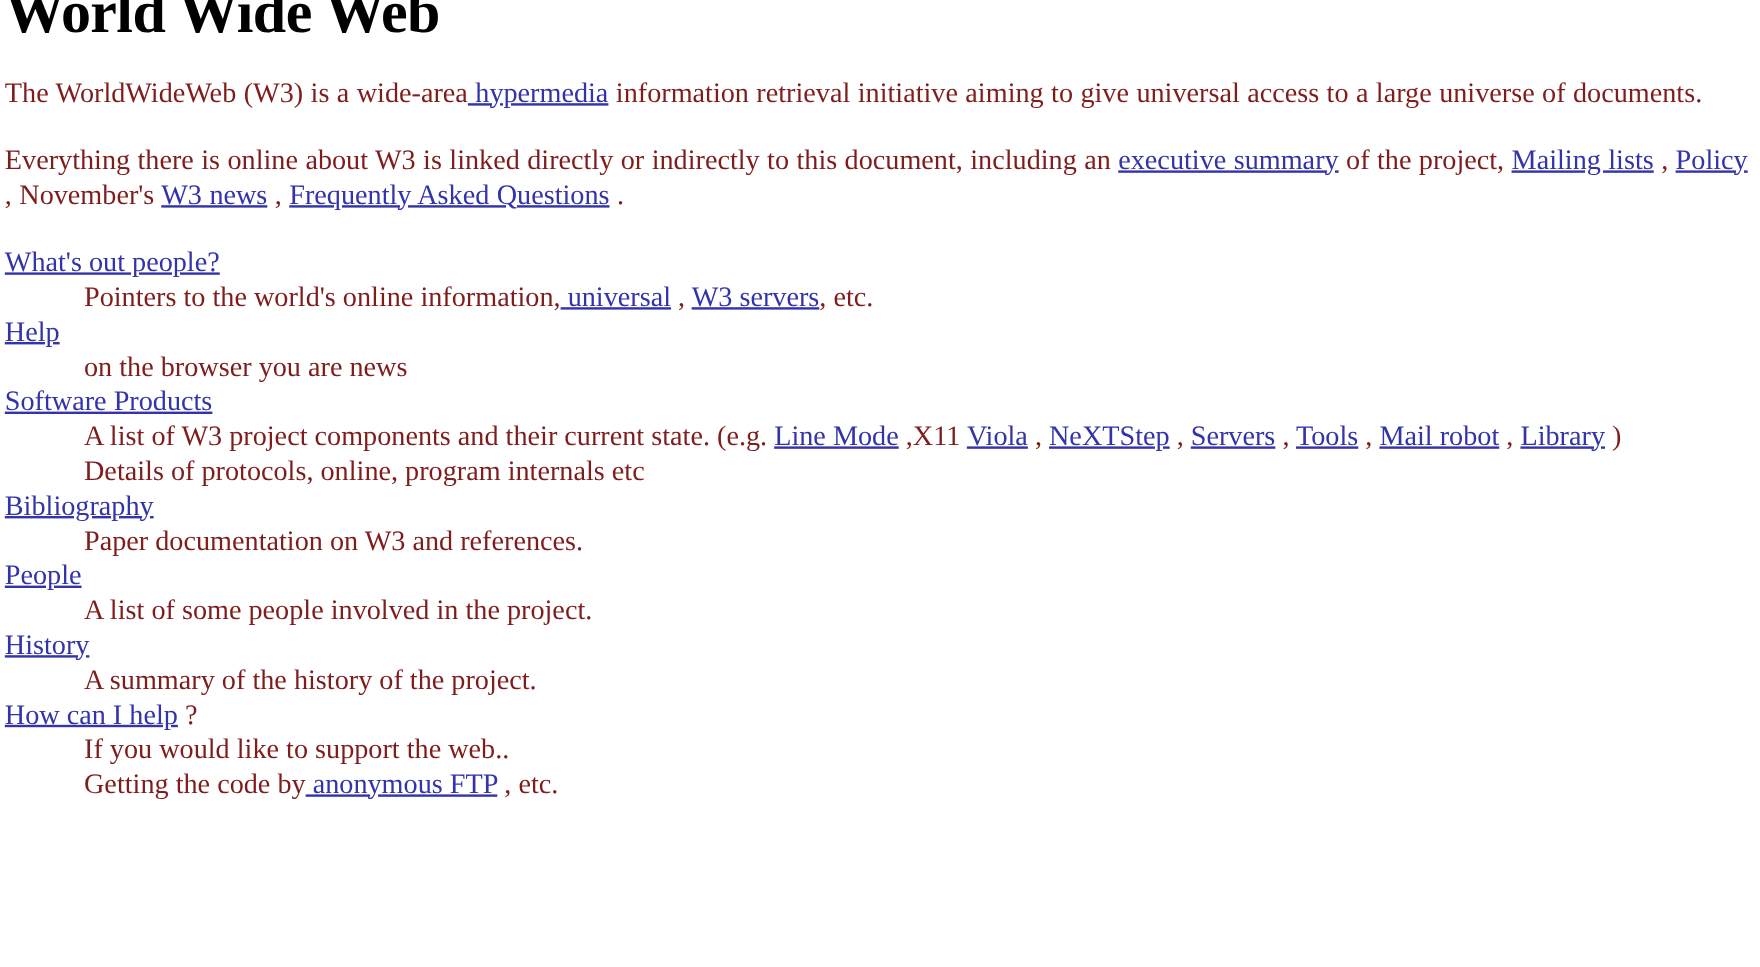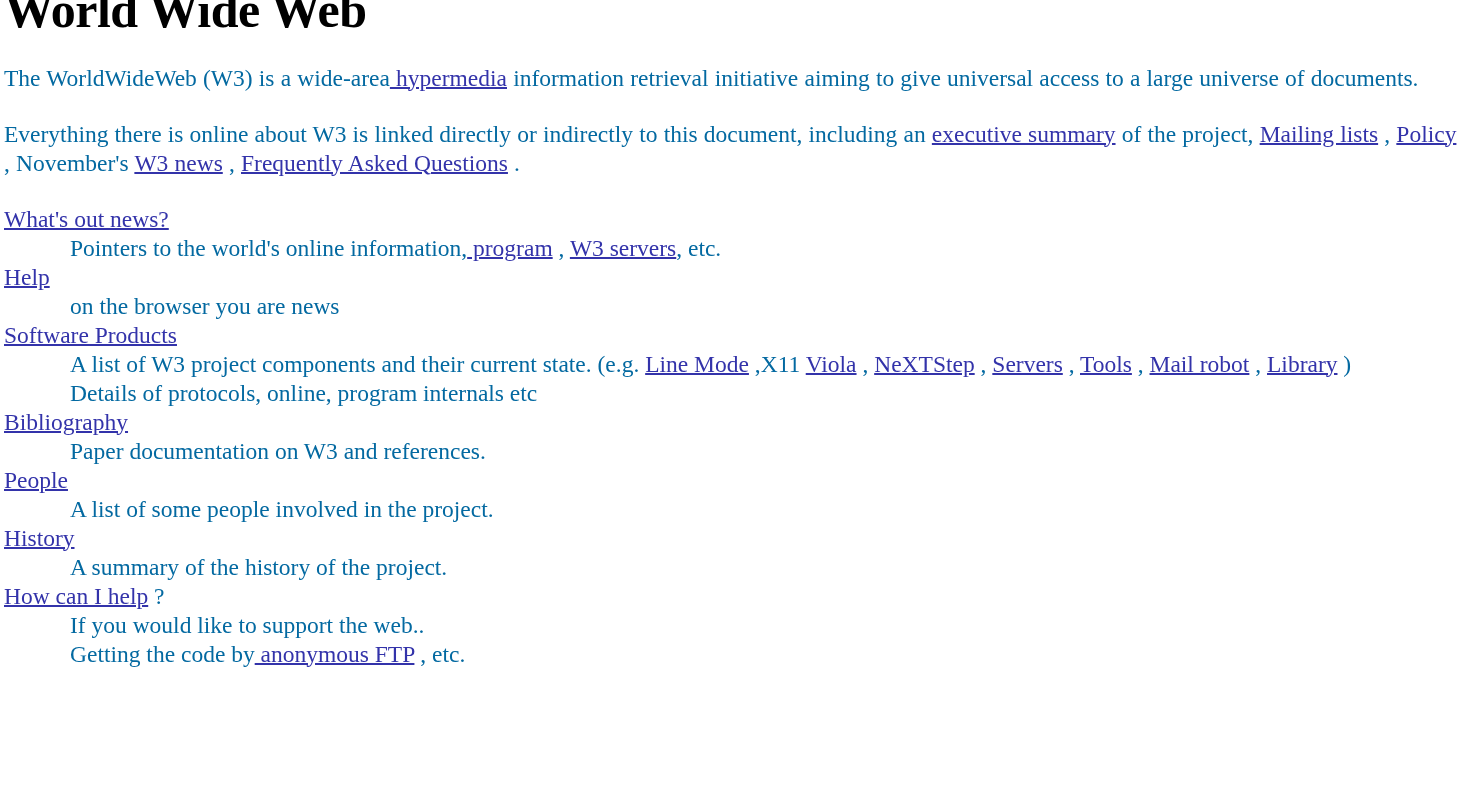--- a/index.html
+++ b/index.html
@@ -67,37 +67,37 @@
   }
 
   a.wlink {
     color: #3333aa;
     text-decoration: underline;
     text-underline-offset: 1px;
     cursor: pointer;
     text-align: center;
   }
 
-  .plain { color: #0369a1; }
+  .plain { color: #7f1d1d; }
 </style>
 </head>
 <body>
 
 <div class="page">
   <div class="doc">
 
     <h1 class="page-title">World Wide Web</h1>
 
     <p class="body-para"><span class="plain">The WorldWideWeb (W3) is a wide-area</span><a class="wlink" href="#"> hypermedia</a><span class="plain"> information retrieval initiative aiming to give universal access to a large universe of documents.</span></p>
 
     <p class="body-para"><span class="plain">Everything there is online about W3 is linked directly or indirectly to this document, including an </span><a class="wlink" href="#">executive summary</a><span class="plain"> of the project, </span><a class="wlink" href="#">Mailing lists</a><span class="plain"> , </span><a class="wlink" href="#">Policy</a><span class="plain"> , November's </span><a class="wlink" href="#">W3 news</a><span class="plain"> , </span><a class="wlink" href="#">Frequently Asked Questions</a><span class="plain"> .</span></p>
 
     <dl class="link-list" id="entry-list">
-        <dt><a class="wlink" href="#">What's out news?</a></dt>
-        <dd><span class="plain">Pointers to the world's online information,</span><a class="wlink" href="#"> program</a><span class="plain"> , </span><a class="wlink" href="#">W3 servers</a><span class="plain">, etc.</span></dd>
+        <dt><a class="wlink" href="#">What's out people?</a></dt>
+        <dd><span class="plain">Pointers to the world's online information,</span><a class="wlink" href="#"> universal</a><span class="plain"> , </span><a class="wlink" href="#">W3 servers</a><span class="plain">, etc.</span></dd>
         <dt><a class="wlink" href="#">Help</a></dt>
         <dd><span class="plain">on the browser you are news</span></dd>
         <dt><a class="wlink" href="#">Software Products</a></dt>
         <dd><span class="plain">A list of W3 project components and their current state. (e.g. </span><a class="wlink" href="#">Line Mode</a><span class="plain"> ,X11 </span><a class="wlink" href="#">Viola</a><span class="plain"> , </span><a class="wlink" href="#">NeXTStep</a><span class="plain"> , </span><a class="wlink" href="#">Servers</a><span class="plain"> , </span><a class="wlink" href="#">Tools</a><span class="plain"> , </span><a class="wlink" href="#">Mail robot</a><span class="plain"> , </span><a class="wlink" href="#">Library</a><span class="plain"> )</span></dd>
         <dd><span class="plain">Details of protocols, online, program internals etc</span></dd>
         <dt><a class="wlink" href="#">Bibliography</a></dt>
         <dd><span class="plain">Paper documentation on W3 and references.</span></dd>
         <dt><a class="wlink" href="#">People</a></dt>
         <dd><span class="plain">A list of some people involved in the project.</span></dd>
         <dt><a class="wlink" href="#">History</a></dt>

